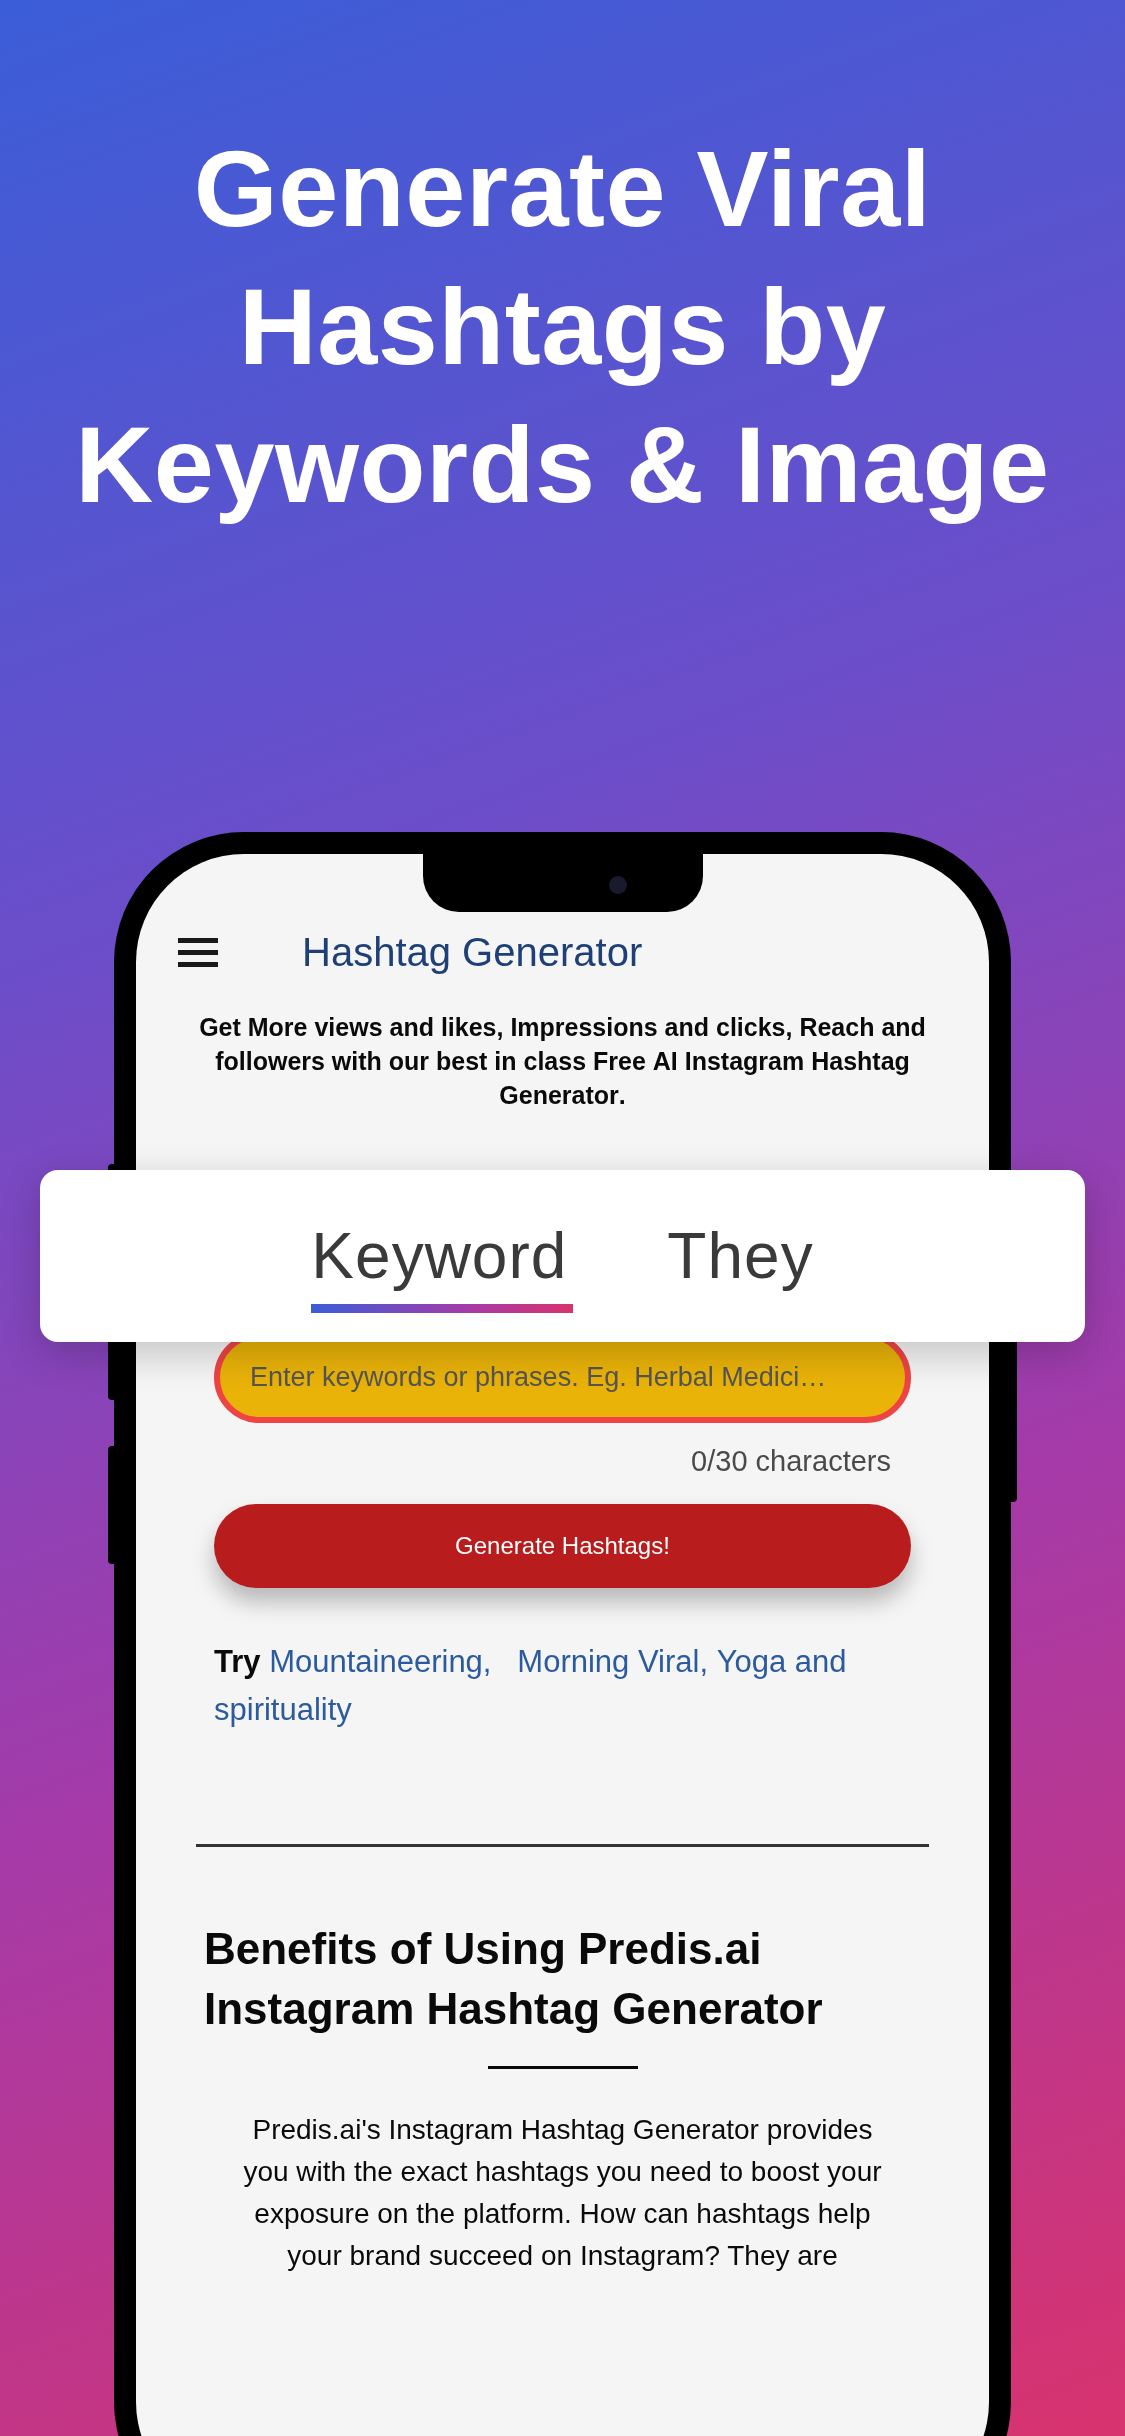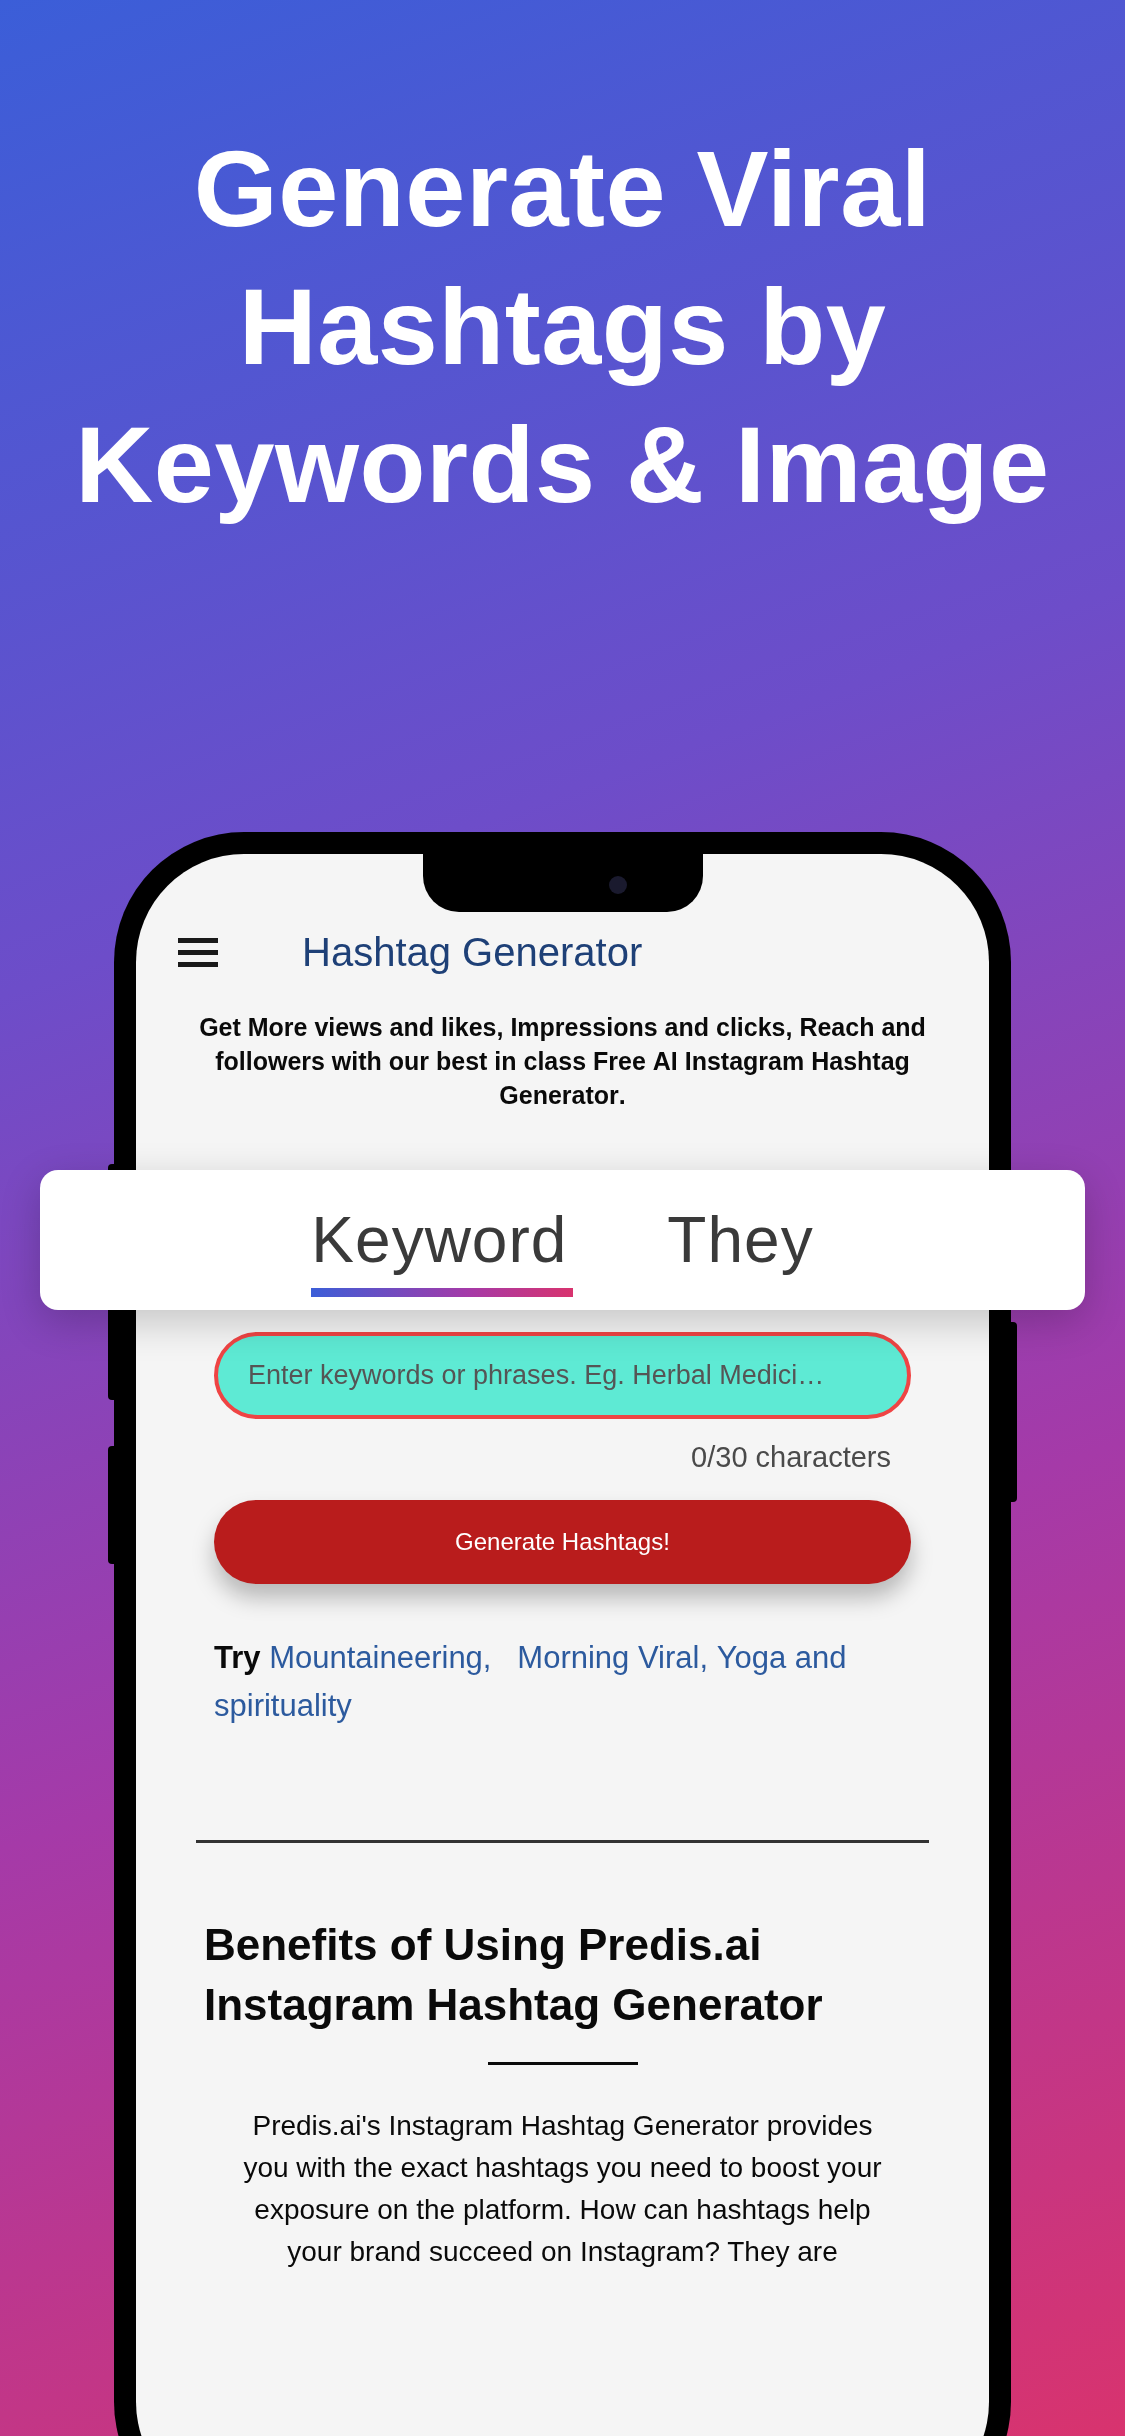--- a/index.html
+++ b/index.html
@@ -106,26 +106,26 @@
   font-weight: 600;
   color: #0a0a0a;
   line-height: 1.35;
   margin-bottom: 40px;
   padding: 0 6px;
 }
 .subtitle .bold { font-weight: 800; }
 
 .input-pill {
   margin: 220px 40px 0 40px;
-  border: 4px solid #ef4444;
+  border: 6px solid #ef4444;
   border-radius: 50px;
   padding: 24px 30px;
   font-size: 27px;
   color: #555;
-  background: #5eead4;
+  background: #eab308;
   white-space: nowrap;
   overflow: hidden;
 }
 
 .char-count {
   text-align: right;
   color: #4a4a4a;
   font-size: 29px;
   margin: 22px 60px 0 0;
 }
@@ -179,21 +179,21 @@
   margin: 40px 56px 0 56px;
   line-height: 1.5;
   font-weight: 500;
 }
 
 .tab-overlay {
   position: absolute;
   left: 40px;
   top: 1170px;
   width: 1045px;
-  height: 140px;
+  height: 172px;
   background: #fff;
   border-radius: 18px;
   box-shadow: 0 12px 40px rgba(0,0,0,0.2);
   display: flex;
   align-items: center;
   justify-content: center;
   gap: 100px;
   z-index: 50;
 }
 

